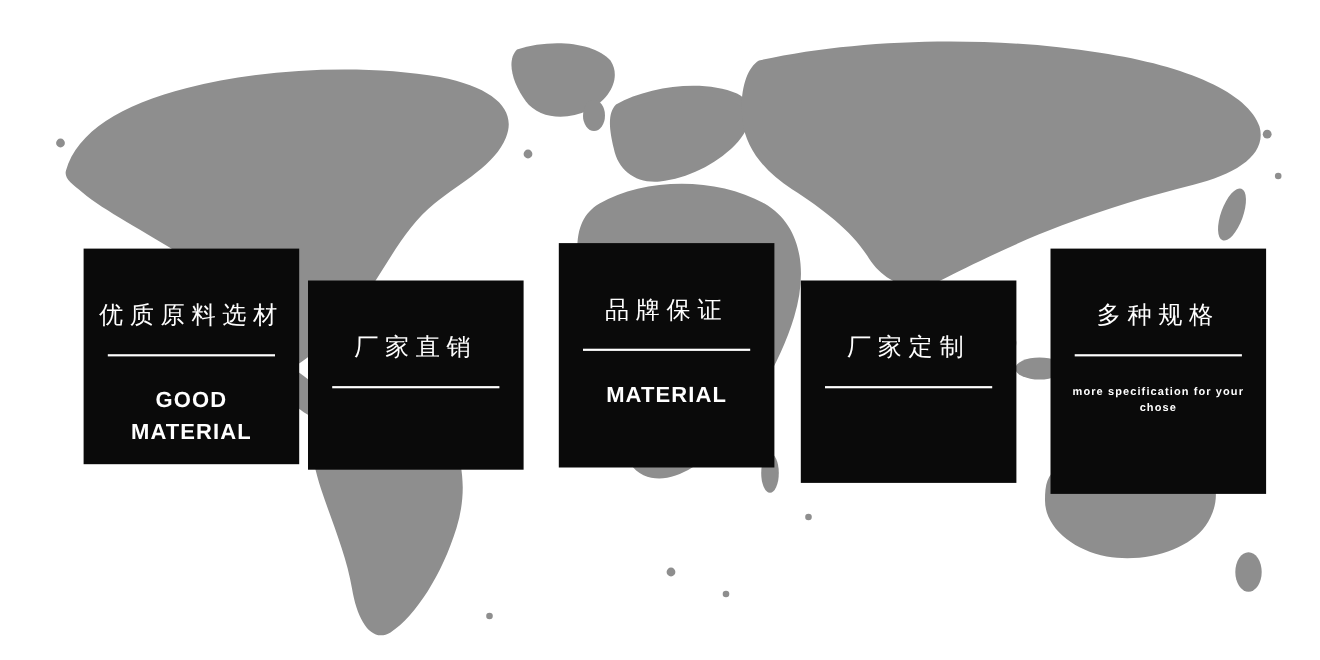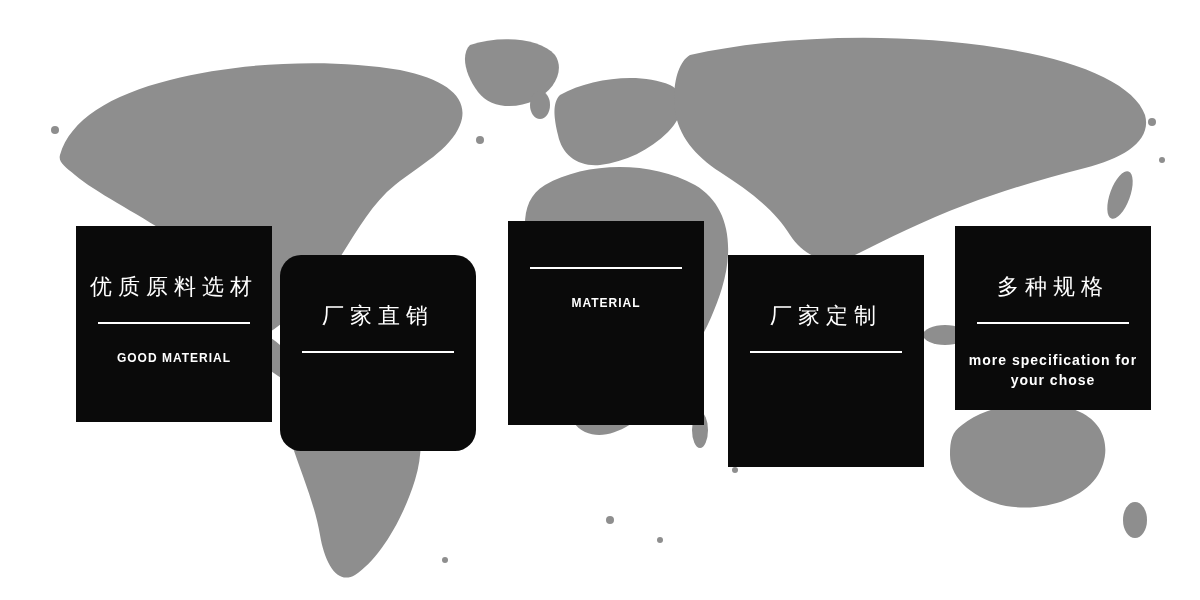--- a/index.html
+++ b/index.html
@@ -31,46 +31,46 @@
     width: 196px;
     background: #0a0a0a;
     color: #ffffff;
     display: flex;
     flex-direction: column;
     align-items: center;
     box-sizing: border-box;
     padding-top: 46px;
   }
   .card-1 { left: 76px;  top: 226px; height: 196px; }
-  .card-2 { left: 280px; top: 255px; height: 196px; border-radius: 21px; }
+  .card-2 { left: 280px; top: 255px; height: 172px; }
   .card-3 { left: 508px; top: 221px; height: 204px; }
-  .card-4 { left: 728px; top: 255px; height: 212px; }
-  .card-5 { left: 955px; top: 226px; height: 184px; }
+  .card-4 { left: 728px; top: 255px; height: 184px; }
+  .card-5 { left: 955px; top: 226px; height: 223px; }
   .card .zh {
     font-size: 22px;
     letter-spacing: 6px;
     font-weight: 500;
     white-space: nowrap;
     margin-bottom: 20px;
   }
   .card .divider {
     width: 152px;
     height: 2px;
     background: #ffffff;
     margin-bottom: 26px;
   }
   .card .en {
-    font-size: 12px;
+    font-size: 20px;
     font-weight: 700;
     letter-spacing: 1px;
     line-height: 1.45;
     text-align: center;
     padding: 0 12px;
   }
-  .card-5 .en { font-size: 14px; }
+  .card-5 .en { font-size: 10px; }
 </style>
 </head>
 <body>
 
 <div class="stage">
 
   <svg class="map-bg" viewBox="0 0 1200 600" aria-hidden="true">
 
     <path d="M60,155 C70,120 110,95 170,80 C240,62 330,58 400,70 C450,80 470,100 460,125
              C450,150 420,165 395,185 C370,205 355,235 335,265 C315,295 290,320 265,335
@@ -131,20 +131,21 @@
     <div class="divider"></div>
     <div class="en">GOOD MATERIAL</div>
   </div>
 
   <div class="card card-2">
     <div class="zh">厂家直销</div>
     <div class="divider"></div>
   </div>
 
   <div class="card card-3">
+    <div class="zh">品牌保证</div>
     <div class="divider"></div>
     <div class="en">MATERIAL</div>
   </div>
 
   <div class="card card-4">
     <div class="zh">厂家定制</div>
     <div class="divider"></div>
   </div>
 
   <div class="card card-5">

